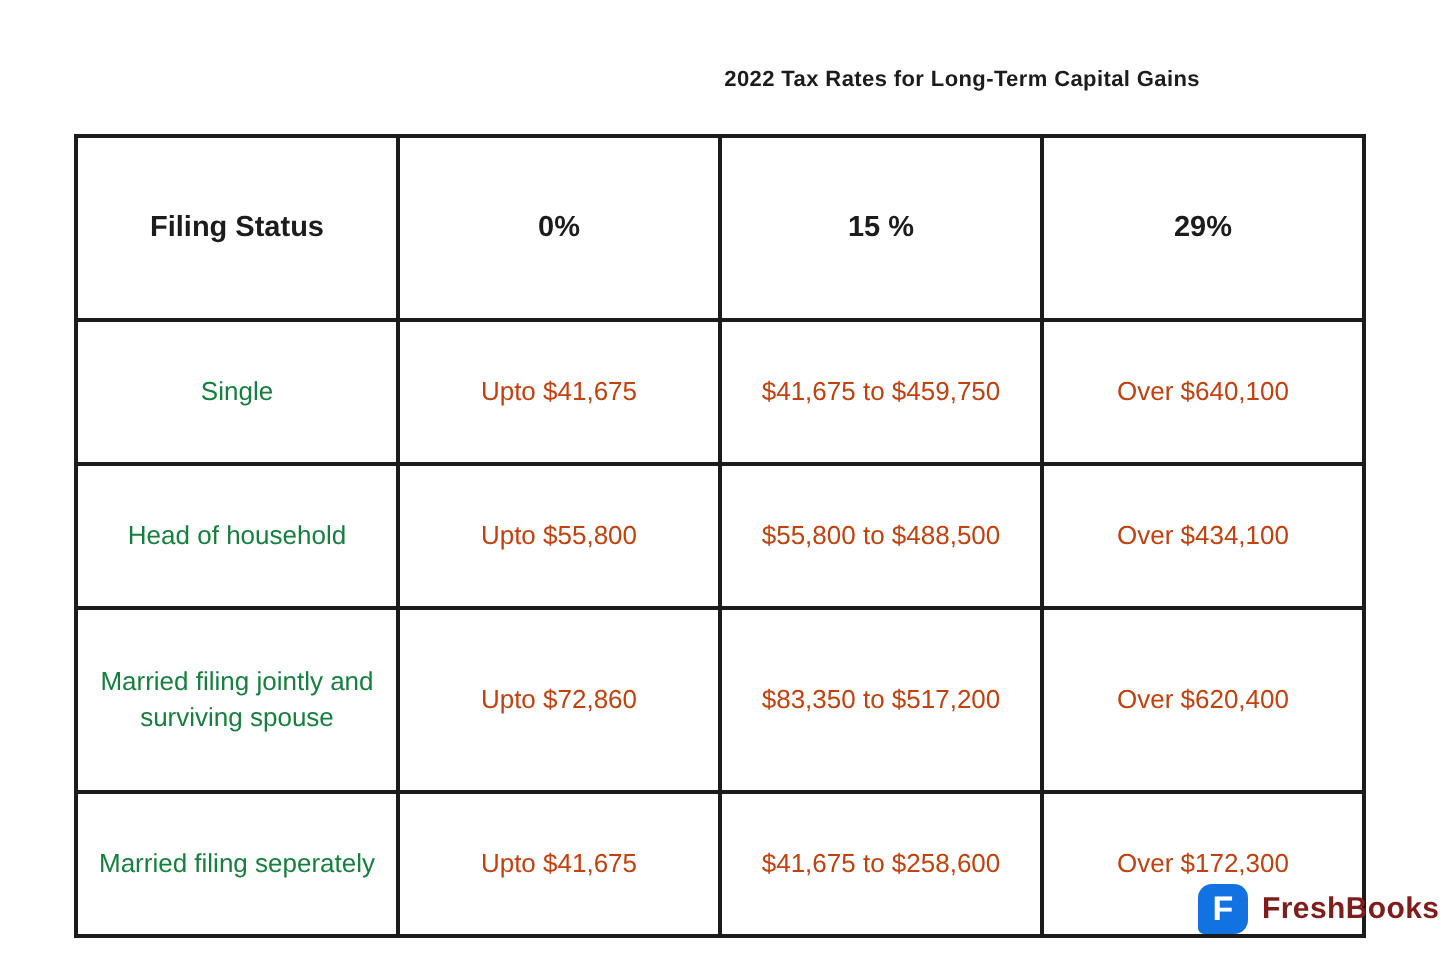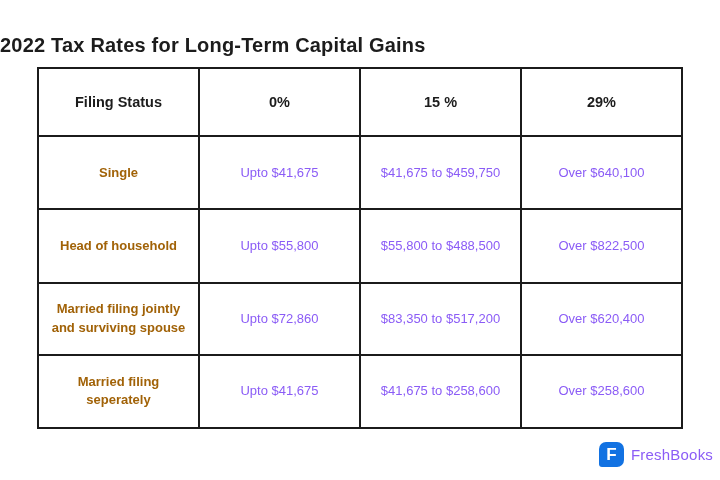--- a/index.html
+++ b/index.html
@@ -12,22 +12,22 @@
     background: #ffffff;
     font-family: "Liberation Sans", sans-serif;
     position: relative;
     overflow: hidden;
   }
   .page-title {
     position: absolute;
     top: 34px;
     left: 0;
     width: 600px;
-    text-align: left;
-    font-size: 20px;
+    text-align: right;
+    font-size: 11px;
     font-weight: bold;
     color: #1c1c1c;
     letter-spacing: 0.2px;
   }
   table.tax-table {
     position: absolute;
     left: 37px;
     top: 67px;
     width: 646px;
     height: 362px;
@@ -36,36 +36,36 @@
     background: #ffffff;
   }
   .tax-table th,
   .tax-table td {
     border: 2px solid #1b1b1b;
     text-align: center;
     vertical-align: middle;
     padding: 0 10px;
     line-height: 1.4;
   }
-  .tax-table thead tr { height: 68px; }
+  .tax-table thead tr { height: 92px; }
   .tax-table tbody tr { height: 72px; }
-  .tax-table tbody tr.tall { height: 71px; }
+  .tax-table tbody tr.tall { height: 92px; }
   .tax-table th {
     font-size: 14.5px;
     font-weight: bold;
     color: #1c1c1c;
   }
   .tax-table td {
     font-size: 13px;
     font-weight: normal;
-    color: #8b5cf6;
+    color: #c2410c;
   }
   .tax-table td:first-child {
-    font-weight: bold;
-    color: #a16207;
+    font-weight: normal;
+    color: #15803d;
   }
   .footer-brand {
     position: absolute;
     left: 599px;
     top: 442px;
     display: flex;
     align-items: center;
     gap: 7px;
   }
   .brand-icon {
@@ -76,22 +76,22 @@
     color: #ffffff;
     font-weight: bold;
     font-size: 17px;
     display: flex;
     align-items: center;
     justify-content: center;
     line-height: 1;
   }
   .brand-name {
     font-size: 15px;
-    font-weight: normal;
-    color: #8b5cf6;
+    font-weight: bold;
+    color: #7f1d1d;
     letter-spacing: 0.2px;
   }
 </style>
 </head>
 <body>
 
 <div class="page-title">2022 Tax Rates for Long-Term Capital Gains</div>
 
 <table class="tax-table">
   <thead>
@@ -106,33 +106,33 @@
     <tr>
       <td>Single</td>
       <td>Upto $41,675</td>
       <td>$41,675 to $459,750</td>
       <td>Over $640,100</td>
     </tr>
     <tr>
       <td>Head of household</td>
       <td>Upto $55,800</td>
       <td>$55,800 to $488,500</td>
-      <td>Over $822,500</td>
+      <td>Over $434,100</td>
     </tr>
     <tr class="tall">
       <td>Married filing jointly and surviving spouse</td>
       <td>Upto $72,860</td>
       <td>$83,350 to $517,200</td>
       <td>Over $620,400</td>
     </tr>
     <tr>
       <td>Married filing seperately</td>
       <td>Upto $41,675</td>
       <td>$41,675 to $258,600</td>
-      <td>Over $258,600</td>
+      <td>Over $172,300</td>
     </tr>
   </tbody>
 </table>
 
 <div class="footer-brand">
   <div class="brand-icon">F</div>
   <div class="brand-name">FreshBooks</div>
 </div>
 
 </body></html>

